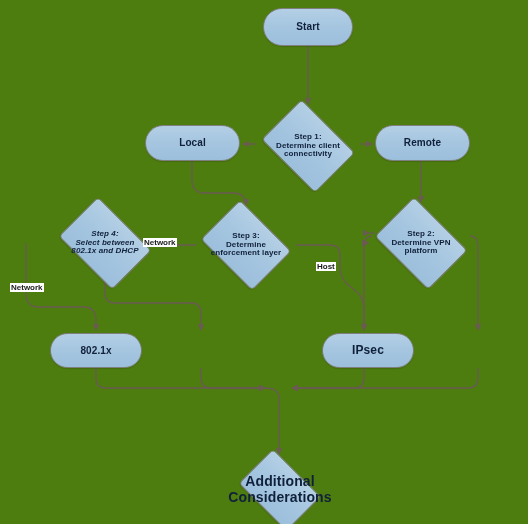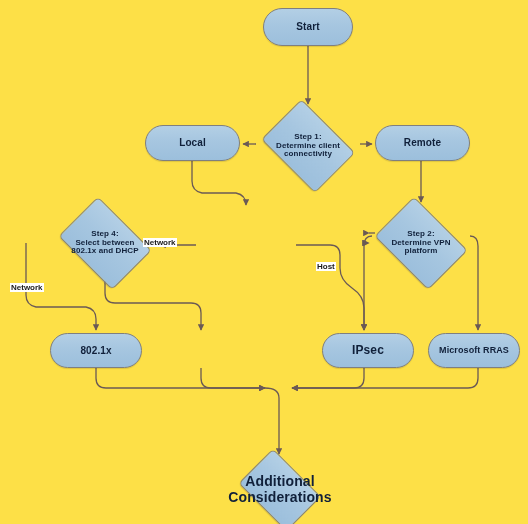--- a/index.html
+++ b/index.html
@@ -7,21 +7,21 @@
     padding: 0;
     background: #ffffff;
   }
   body {
     font-family: "Liberation Sans", sans-serif;
   }
   #canvas {
     position: relative;
     width: 528px;
     height: 524px;
-    background: #fde047;
+    background: #4d7c0f;
     overflow: hidden;
   }
   #edges {
     position: absolute;
     left: 0;
     top: 0;
     width: 528px;
     height: 524px;
   }
   .node {
@@ -141,22 +141,30 @@
   </div>
 
   <div class="node pill" style="left:145px; top:125px; width:95px; height:36px; font-size:10px;">
     <span class="label">Local</span>
   </div>
 
   <div class="node pill" style="left:375px; top:125px; width:95px; height:36px; font-size:10px;">
     <span class="label">Remote</span>
   </div>
 
-
-  <div class="node diamond" style="left:53px; top:205px; width:104px; height:76px; font-size:8px;">
+  <div class="node diamond" style="left:196px; top:207px; width:100px; height:76px; font-size:8px;">
+    <span class="shape"></span>
+    <span class="label">
+        <div>Step 3:</div>
+        <div>Determine</div>
+        <div>enforcement layer</div>
+      </span>
+  </div>
+
+  <div class="node diamond" style="left:53px; top:205px; width:104px; height:76px; font-size:8px;font-style:italic;">
     <span class="shape"></span>
     <span class="label">
         <div>Step 4:</div>
         <div>Select between</div>
         <div>802.1x and DHCP</div>
       </span>
   </div>
 
   <div class="node diamond" style="left:369px; top:205px; width:104px; height:76px; font-size:8px;">
     <span class="shape"></span>
@@ -169,23 +177,20 @@
 
   <div class="node pill" style="left:50px; top:333px; width:92px; height:35px; font-size:10px;text-align:right;">
     <span class="label">802.1x</span>
   </div>
 
 
   <div class="node pill" style="left:322px; top:333px; width:92px; height:35px; font-size:12px;">
     <span class="label">IPsec</span>
   </div>
 
-  <div class="node pill" style="left:428px; top:333px; width:92px; height:35px; font-size:9px;">
-    <span class="label">Microsoft RRAS</span>
-  </div>
 
   <div class="node diamond" style="left:233px; top:457px; width:94px; height:66px; font-size:14px;">
     <span class="shape"></span>
     <span class="label">
         <div>Additional</div>
         <div>Considerations</div>
       </span>
   </div>
 
   <span class="edge-label" style="left:143px; top:238px; font-size:8px;">Network</span>

